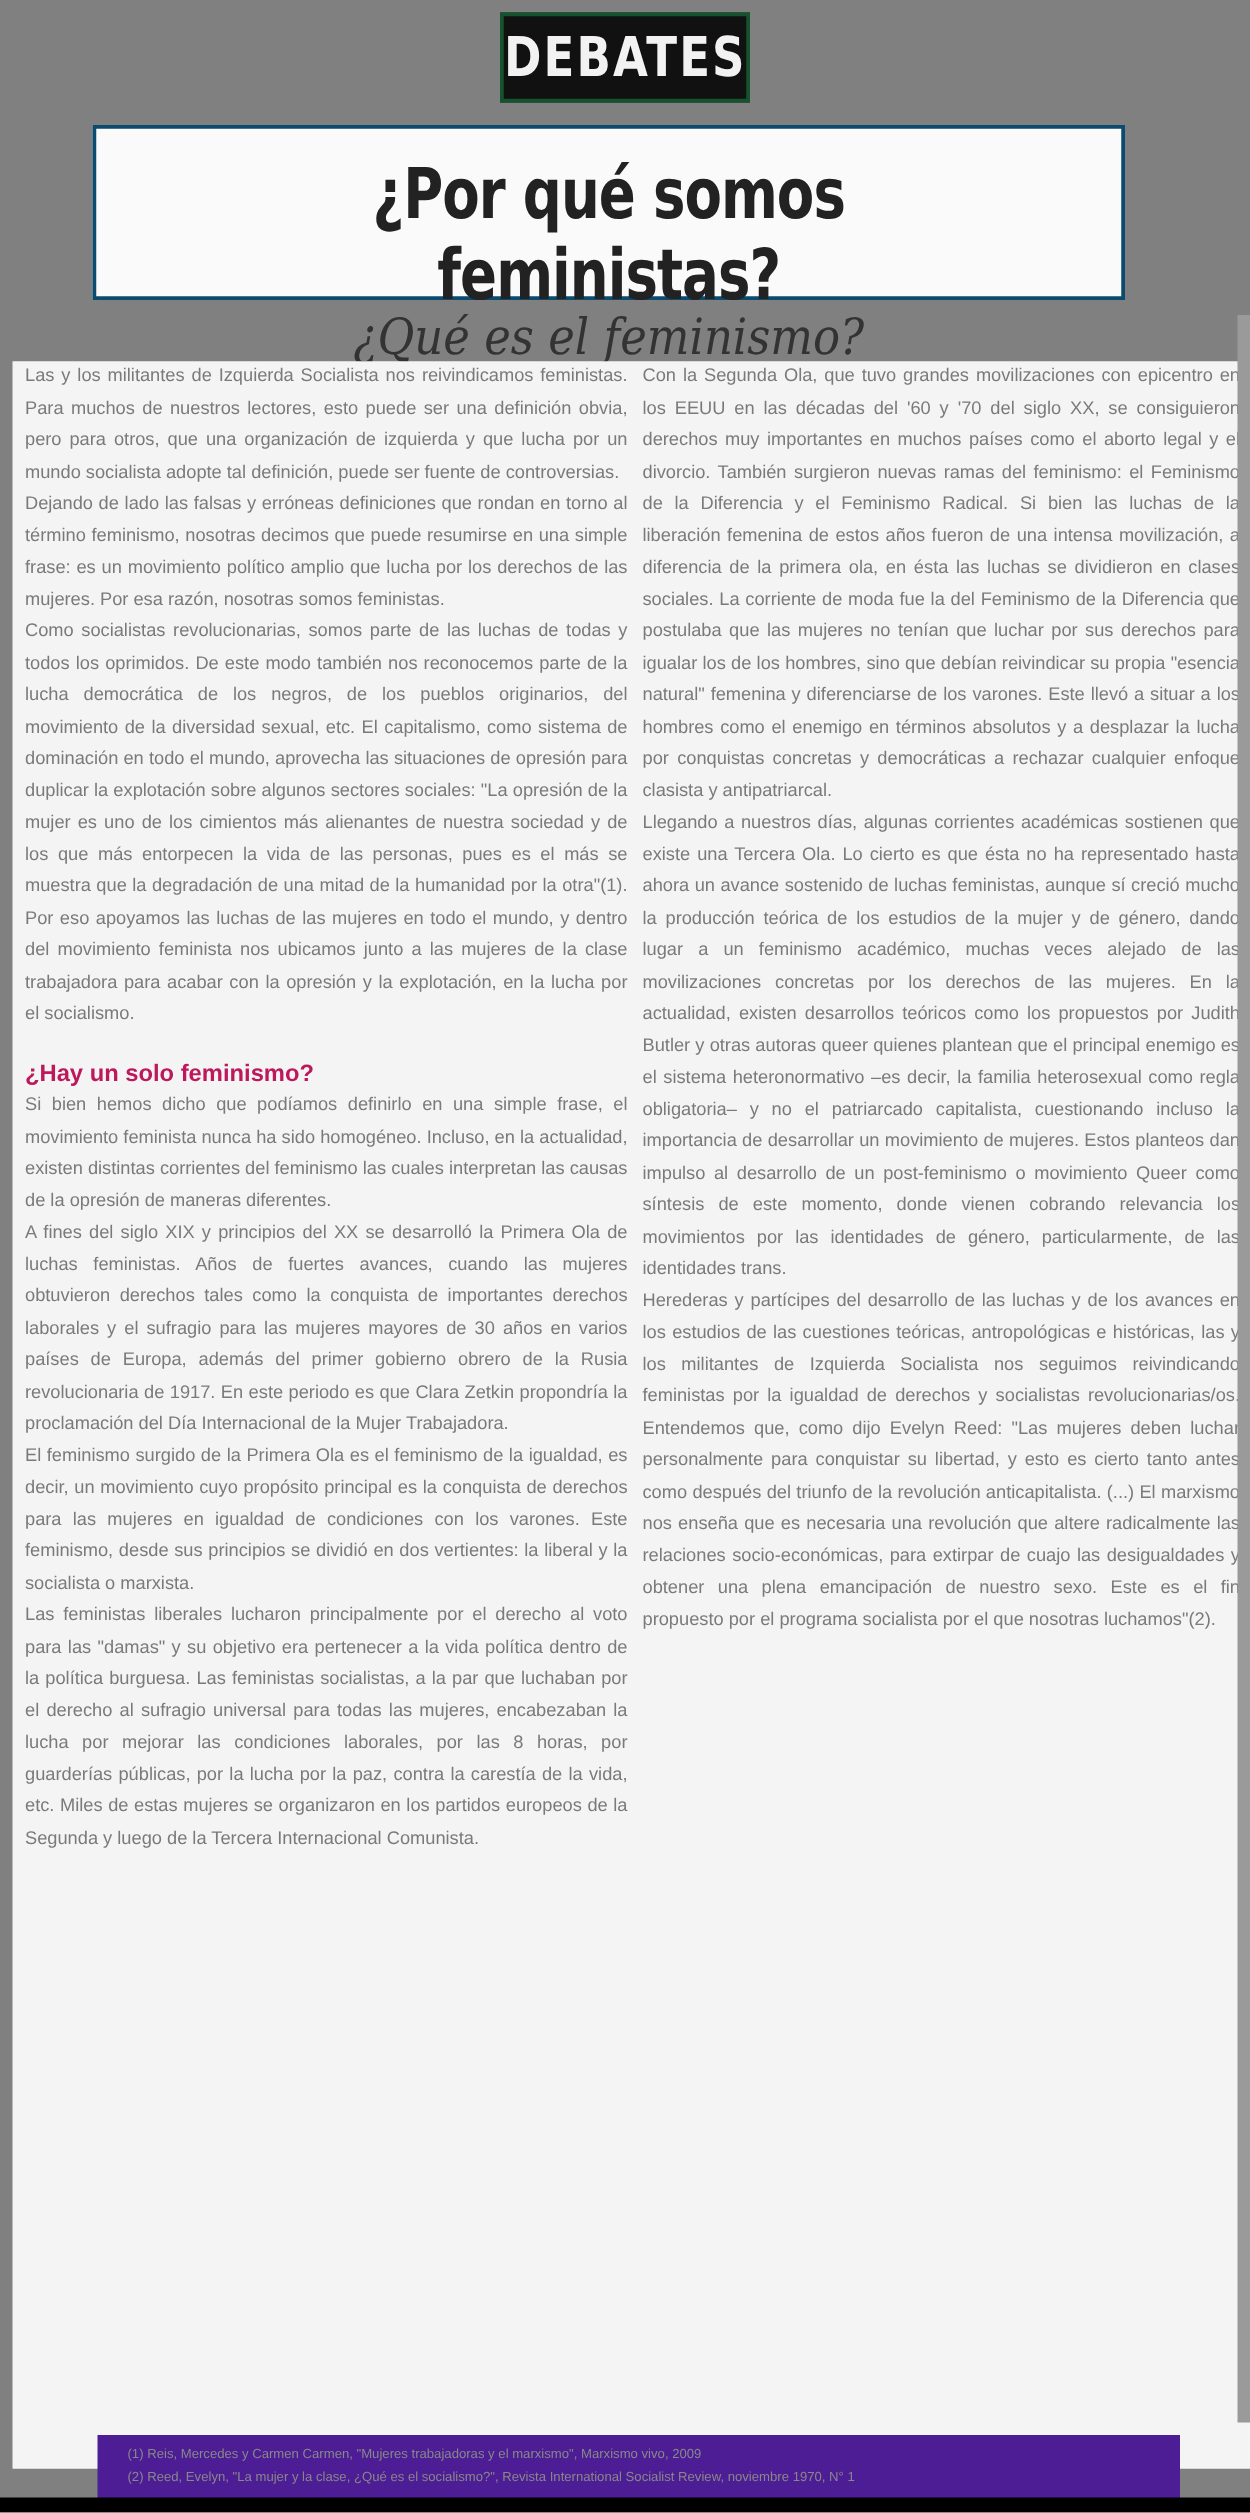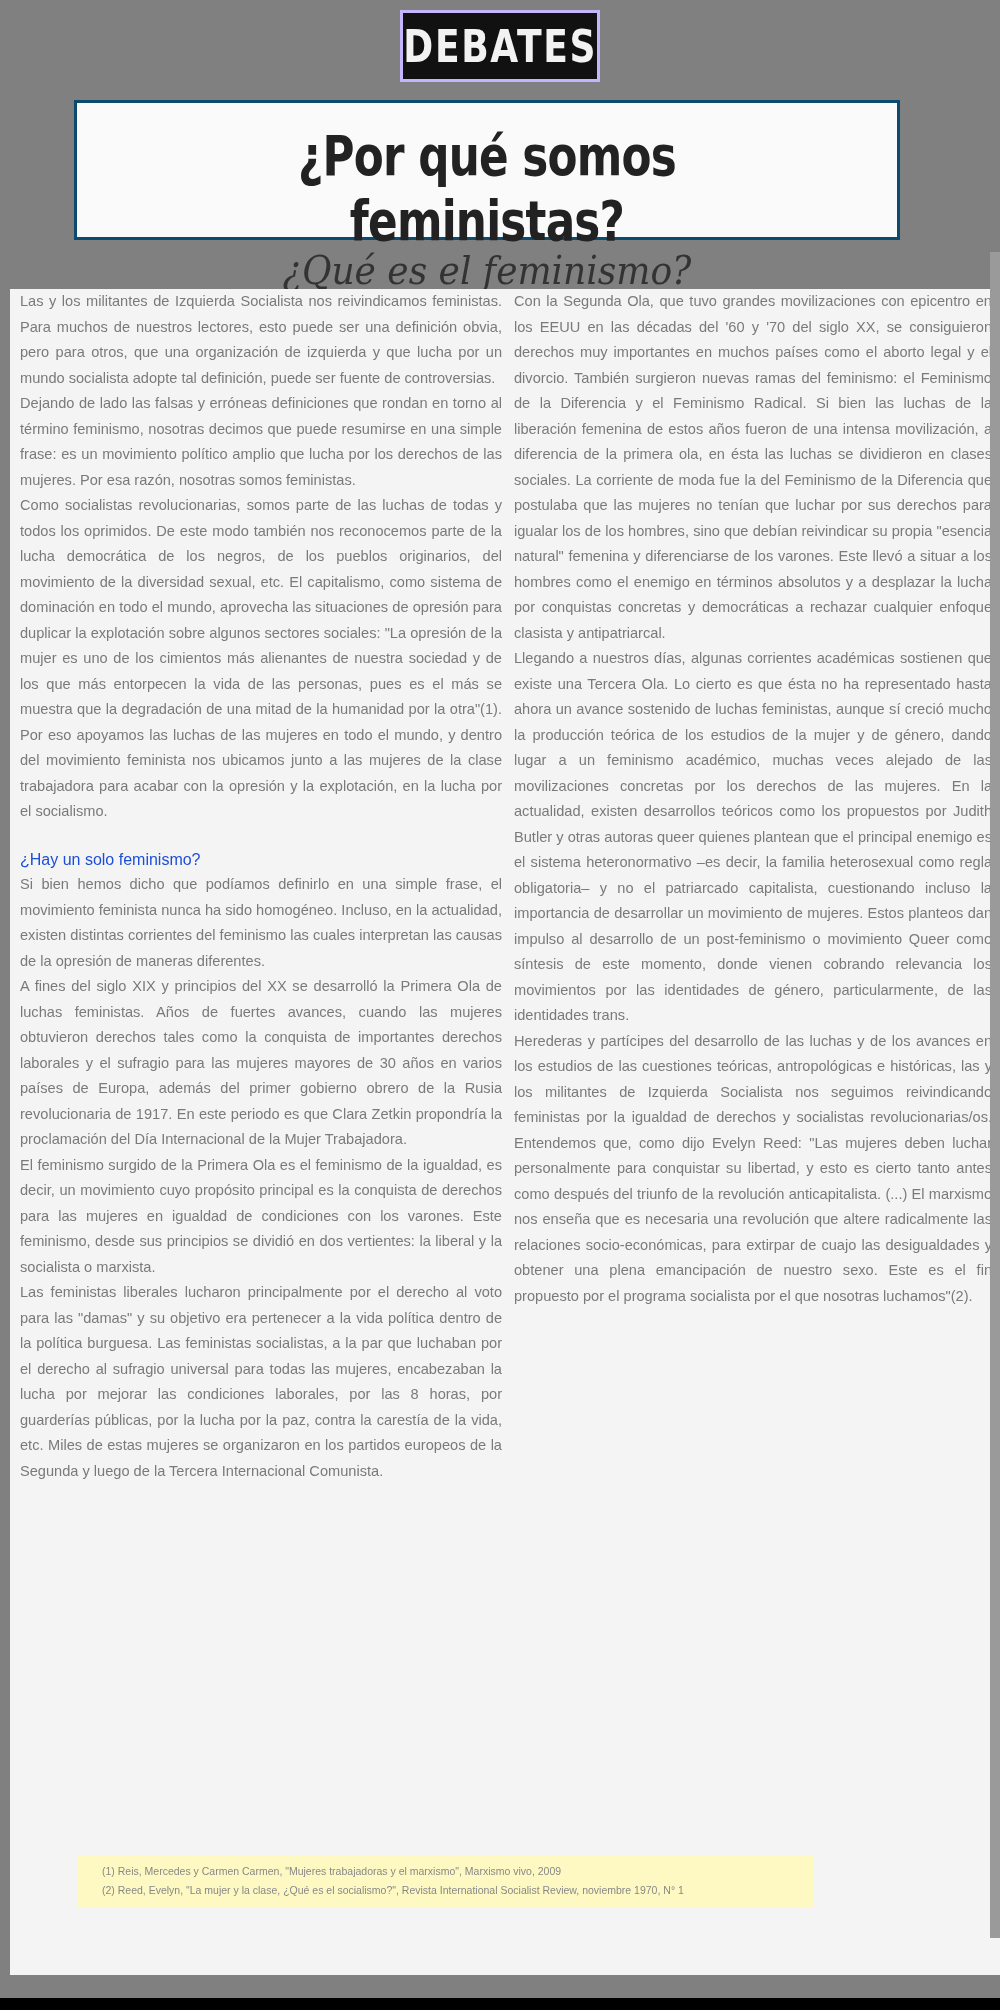--- a/index.html
+++ b/index.html
@@ -1,28 +1,28 @@
 <!DOCTYPE html>
 <html><head>
 <meta charset="utf-8">
 <style>
   html, body { margin:0; padding:0; }
   body { width:1000px; height:2010px; background:#808080; position:relative; overflow:hidden; font-family:"Liberation Sans", sans-serif; }
-  .section-tag { position:absolute; left:400px; top:10px; width:200px; height:72px; background:#111; border:3px solid #c4b5fd; box-sizing:border-box; display:flex; align-items:center; justify-content:center; }
+  .section-tag { position:absolute; left:400px; top:10px; width:200px; height:72px; background:#111; border:3px solid #14532d; box-sizing:border-box; display:flex; align-items:center; justify-content:center; }
   .section-tag span { color:#f2f2f2; font-family:"DejaVu Sans", sans-serif; font-weight:bold; font-size:44px; letter-spacing:2px; transform:scaleX(0.82); }
   .title-box { position:absolute; left:74px; top:100px; width:826px; height:140px; background:#fafafa; border:3px solid #0c4a6e; box-sizing:border-box; text-align:center; }
   .title { font-family:"DejaVu Sans", sans-serif; font-weight:bold; font-size:56px; color:#222; margin-top:20px; transform:scaleX(0.78); letter-spacing:-1px; }
   .subtitle { font-family:"DejaVu Serif", serif; font-style:italic; font-size:40px; color:#333; margin-top:-6px; transform:scaleX(0.9); }
   .content { position:absolute; left:10px; top:252px; width:990px; height:1686px; background:#f4f4f4;margin-top:37px; }
   .col { position:absolute; top:0; font-size:14.6px; line-height:25.5px; color:#7a7a7a; text-align:justify; }
   .col.left { left:10px; width:482px; }
   .col.right { left:504px; width:478px; }
   .col p { margin:0; }
-  .col h3 { margin:22px 0 0 0; font-size:16px; color:#1d4ed8; font-weight:normal; }
-  .notes { position:absolute; left:78px; top:1856px; width:736px; height:52px; background:#fef9c3; font-size:10.5px; line-height:19px; color:#888; padding:6px 24px; box-sizing:border-box; }
+  .col h3 { margin:22px 0 0 0; font-size:19px; color:#be185d; font-weight:bold; }
+  .notes { position:absolute; left:78px; top:1948px; width:866px; height:52px; background:#4c1d95; font-size:10.5px; line-height:19px; color:#888; padding:6px 24px; box-sizing:border-box; }
   .notes p { margin:0; white-space:nowrap; overflow:hidden; }
   .bottom-bar { position:absolute; left:0; top:1998px; width:1000px; height:12px; background:#000; }
   .right-edge { position:absolute; left:990px; top:252px; width:10px; height:1686px; background:#9a9a9a; }
 </style>
 </head>
 <body>
 
 <div class="section-tag">
   <span>DEBATES</span>
 </div>

